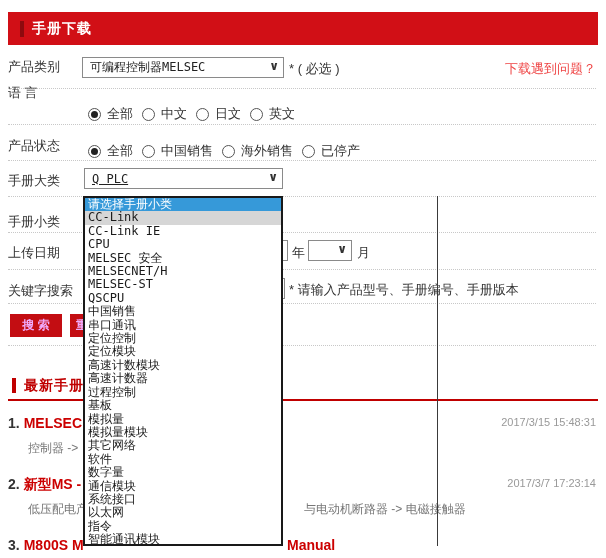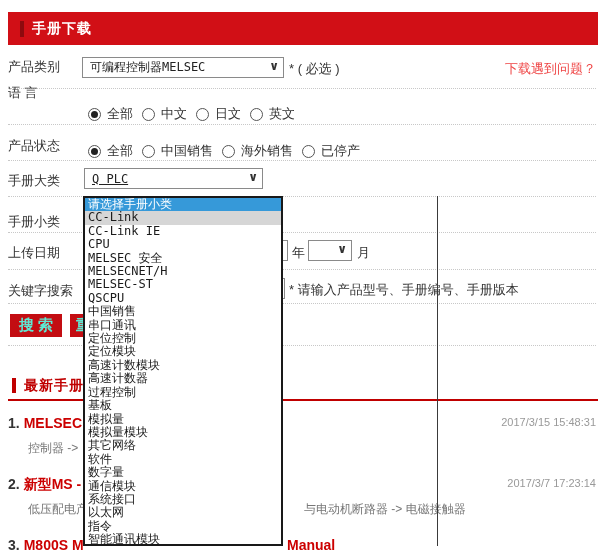--- a/index.html
+++ b/index.html
@@ -47,22 +47,22 @@
   .rdot.on::after {
     content:""; position:absolute; left:2px; top:2px; width:7px; height:7px;
     border-radius:50%; background:#222;
   }
 
   .text-input {
     position:absolute; border:1px solid #8a8a8a; background:#fff; height:21px;
     font-size:12px; padding:0 4px;
   }
   .btn {
-    position:absolute; height:23px; background:#c30d12; color:#5eead4;
-    font-size:15px; font-weight:bold; border:none; cursor:pointer;
+    position:absolute; height:23px; background:#c30d12; color:#f0abfc;
+    font-size:12px; font-weight:bold; border:none; cursor:pointer;
     font-family:"Liberation Sans",sans-serif; white-space:nowrap;
   }
 
   
   .listbox {
     left:83px; top:196px; width:200px; height:350px;
     background:#fff; border:2px solid #191919; z-index:10;
     display:flex; flex-direction:column; overflow:hidden;
   }
   .opt {
@@ -145,21 +145,21 @@
     <span class="rlabel">海外销售</span>
   </span>
     <span class="radio-item">
     <span class="rdot"></span>
     <span class="rlabel">已停产</span>
   </span>
   </div>
 <div class="abs sep" style="top:160px;"></div>
 
 <div class="abs flabel" style="top:172px;">手册大类</div>
-<div class="sel-box" style="left:84px; top:168px; width:179px;text-decoration:underline;">
+<div class="sel-box" style="left:84px; top:168px; width:199px;text-decoration:underline;">
   <span>Q PLC</span>
   <span class="chev">∨</span>
 </div>
 <div class="abs sep" style="top:196px;"></div>
 
 <div class="abs flabel" style="top:213px;">手册小类</div>
 <div class="abs sep" style="top:232px;"></div>
 
 <div class="abs flabel" style="top:244px;">上传日期</div>
 <div class="sel-box" style="left:88px; top:240px; width:200px; z-index:1;">

